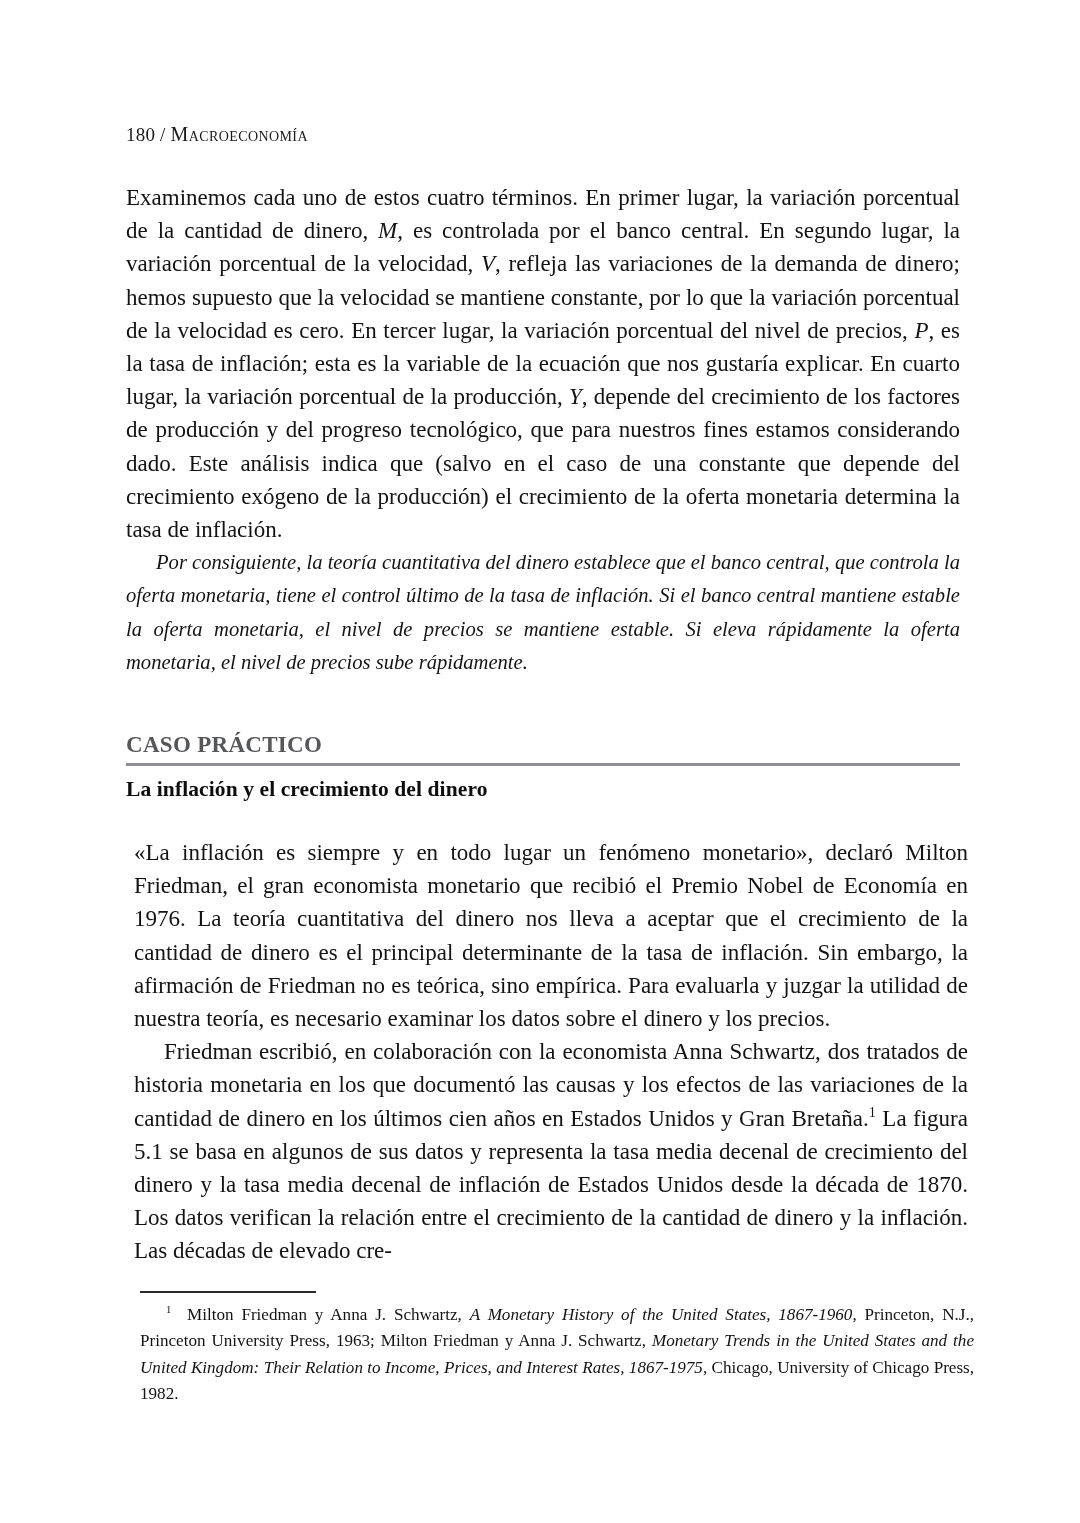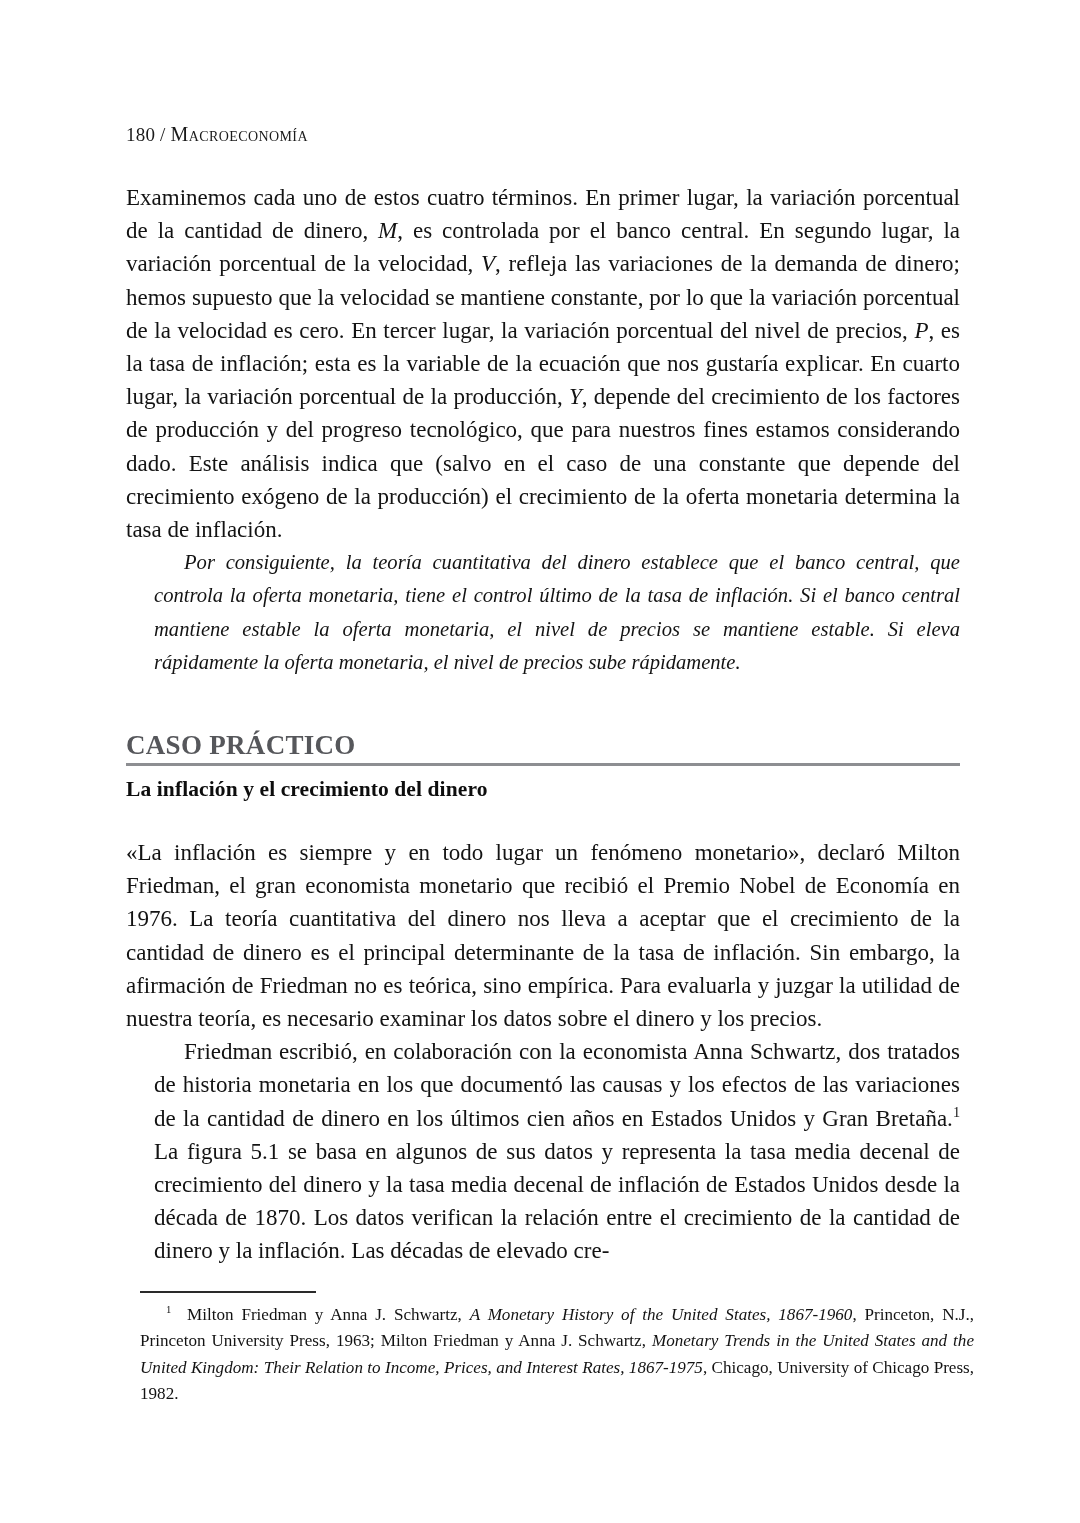--- a/index.html
+++ b/index.html
@@ -53,37 +53,37 @@
   }
   p.para {
     margin: 0;
     font-size: 23px;
     line-height: 33.2px;
     text-align: justify;
     text-justify: inter-word;
     hyphens: manual;
     color: #131313;
   }
-  p.para.indent { text-indent: 30px; margin-left: 28px; }
+  p.para.indent { text-indent: 30px; }
   p.para.italic {
     font-style: italic;
     font-size: 20.6px;
     line-height: 33.2px;
   }
   .var { font-style: italic; }
 
   
   .case-heading-wrap {
     position: absolute;
     left: 0;
     top: 731px;
     width: 834px;
   }
   .case-kicker {
-    font-size: 27px;
+    font-size: 23px;
     font-weight: 700;
     color: #56575b;
     letter-spacing: 0.3px;
     line-height: 28px;
     margin: 0;
   }
   .case-rule {
     margin-top: 4px;
     width: 834px;
     height: 3px;
@@ -94,21 +94,21 @@
     font-size: 21.5px;
     font-weight: 700;
     color: #0d0d0d;
     line-height: 28px;
     letter-spacing: 0.1px;
   }
 
   
   .case-body {
     position: absolute;
-    left: 0;
+    left: 8px;
     top: 836px;
     width: 834px;
   }
 
   .sup {
     font-size: 0.62em;
     vertical-align: super;
     line-height: 0;
   }
 

